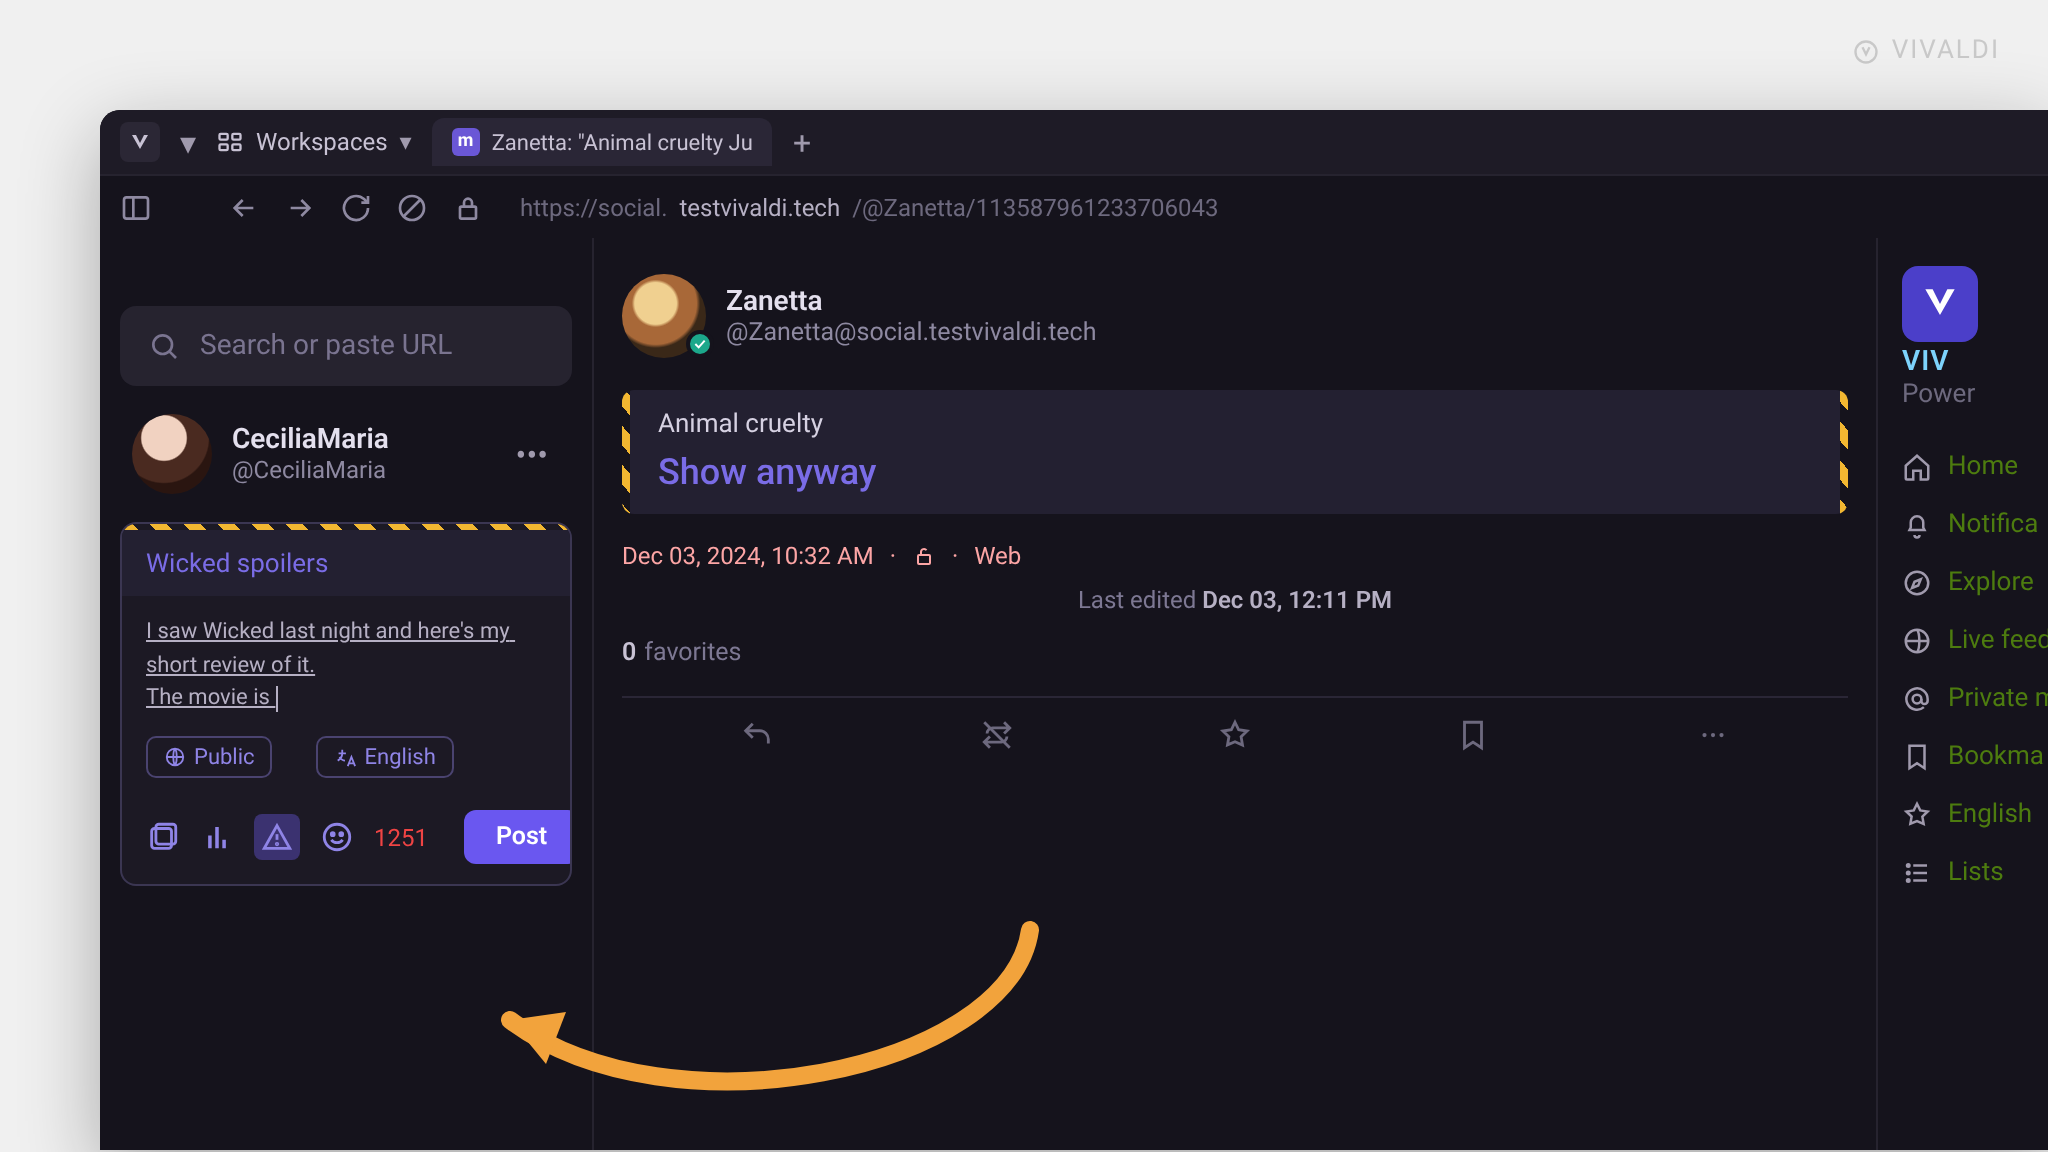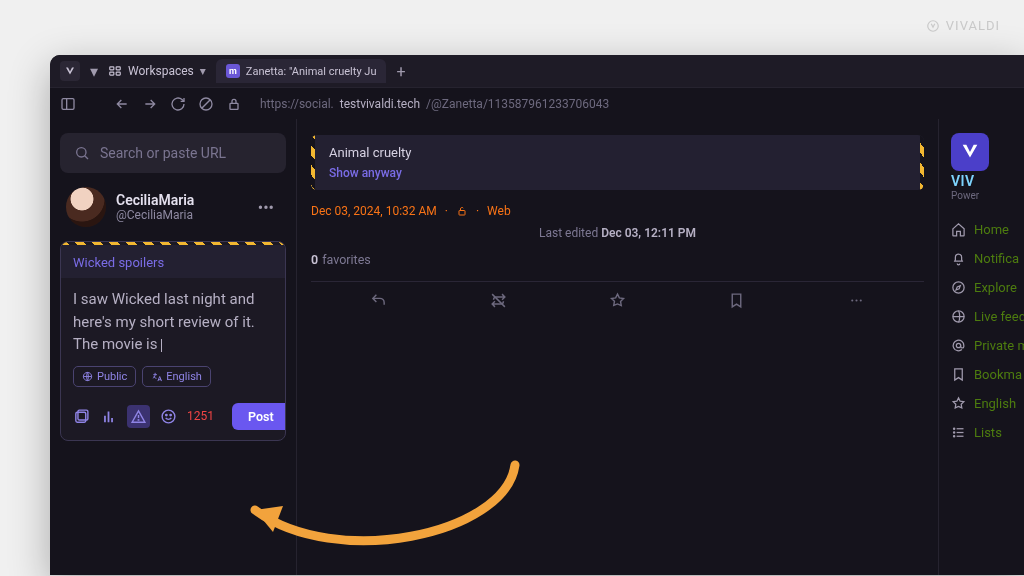--- a/index.html
+++ b/index.html
@@ -23,37 +23,37 @@
   
   .addrbar { height:32px; background:#15131c; border-top:1px solid #26232f; display:flex; align-items:center; padding:0 10px; gap:12px; }
   .addr-icon { color:#8e89a1; display:flex; }
   .addr-icon svg { width:16px; height:16px; }
   .urlbox { flex:0 0 auto; display:flex; align-items:center; gap:6px; padding:0 6px; color:#b6b0c4; font-size:12px; }
   .urlbox .dim { color:#6d697e; }
 
   
   .content { display:flex; height:calc(100% - 64px); }
   .left { width:246px; padding:14px 10px 10px 10px; background:#15131c; display:flex; flex-direction:column; gap:14px; }
-  .search { height:40px; background:#26232f; border-radius:8px; display:flex; align-items:center; padding:0 14px; gap:10px; color:#7a7490; font-size:14px; }
+  .search { height:40px; background:#26232f; border-radius:8px; display:flex; align-items:center; padding:0 14px; gap:10px; color:#7a7490; font-size:14px;margin-top:20px; }
   .search svg { width:16px; height:16px; }
 
   .profile { display:flex; align-items:center; gap:10px; padding:0 6px; }
   .avatar { width:40px; height:40px; border-radius:50%; background:linear-gradient(135deg,#c9769d,#7a4a6a); background-size:cover; }
   .avatar.c { background:radial-gradient(circle at 40% 30%, #f1d2c1 0 30%, #4a2a20 32% 60%, #2a1510 62% 100%); }
   .profile .name { color:#e4e0ee; font-size:14px; font-weight:600; }
   .profile .handle { color:#8e89a1; font-size:12px; }
   .dots { margin-left:auto; color:#a09aad; padding:0 6px; }
 
   .compose { border:1px solid #3b3652; border-radius:8px; background:#1c1924; position:relative; overflow:hidden; }
   .cw-stripe { height:3px; background:repeating-linear-gradient(45deg,#f2b731 0 6px,#1c1924 6px 12px); }
   .cw-label { color:#7a6ce6; font-size:13px; padding:10px 12px 8px; background:#232031; }
-  .compose-body { padding:10px 12px; color:#b6b0c4; font-size:15px; line-height:1.5; min-height:70px; white-space:pre-wrap; }
+  .compose-body { padding:10px 12px; color:#b6b0c4; font-size:11px; line-height:1.5; min-height:70px; white-space:pre-wrap;text-decoration:underline; }
   .compose-body .cursor { border-right:1.5px solid #b6b0c4; display:inline-block; height:13px; vertical-align:middle; }
 
-  .badge-row { display:flex; gap:6px; padding:0 12px 8px;align-items:center; }
+  .badge-row { display:flex; gap:22px; padding:0 12px 8px;align-items:center; }
   .badge { border:1px solid #4a4370; border-radius:5px; padding:3px 8px; display:flex; align-items:center; gap:4px; font-size:11px; color:#8f84e6; }
   .badge svg { width:11px; height:11px; }
 
   .toolbar { display:flex; align-items:center; padding:8px 12px 10px; gap:10px; }
   .tool { color:#8f84e6; display:flex; }
   .tool svg { width:17px; height:17px; }
   .tool.active { background:#3b3270; border-radius:4px; padding:3px; }
   .count { margin-left:auto; color:#ef4444; font-size:12px; }
   .post-btn { background:#6a57f0; color:#fff; font-size:12.5px; font-weight:600; padding:6px 16px; border-radius:6px; margin-left:8px; cursor:pointer; }
 
@@ -68,38 +68,38 @@
   .avatar.z { width:42px; height:42px; background:radial-gradient(circle at 40% 35%, #f0d090 0 28%, #a86838 32% 55%, #3a2818 60% 100%); position:relative; }
   .verify-wrap{position:relative;}
   .verify { position:absolute; left:32px; top:28px; width:14px;height:14px;border-radius:50%;background:#1ca88b;border:2px solid #15131c; display:flex;align-items:center;justify-content:center;}
   .verify svg{width:8px;height:8px;color:#fff;}
   .post-head .name { color:#e4e0ee; font-size:14px; font-weight:600; }
   .post-head .handle { color:#8e89a1; font-size:12.5px; }
 
   .cw-box { border-radius:6px; overflow:hidden; margin:4px 0 10px; }
   .stripe-lr { background:#232031; border-left:4px solid transparent; border-right:4px solid transparent; border-image:repeating-linear-gradient(45deg,#f2b731 0 6px,#15131c 6px 12px) 4; padding:10px 14px; }
   .cw-warning { color:#d6d1e2; font-size:13px; margin-bottom:6px; }
-  .show-anyway { color:#7a6ce6; font-size:12px; font-weight:500; }
-
-  .meta { display:flex; align-items:center; gap:8px; color:#f97316; font-size:12px; padding:4px 0; }
+  .show-anyway { color:#7a6ce6; font-size:18px; font-weight:500; }
+
+  .meta { display:flex; align-items:center; gap:8px; color:#fca5a5; font-size:12px; padding:4px 0; }
   .meta svg { width:12px; height:12px; }
   .edited { color:#7d7893; font-size:12px; padding:4px 0 8px;text-align:center; }
   .edited b { color:#b6b0c4; font-weight:600; }
   .favline { color:#7d7893; font-size:12.5px; padding:4px 0 10px; }
   .favline b { color:#c8c2d4; font-weight:600; margin-right:4px; }
 
   .actions { display:flex; justify-content:space-around; align-items:center; padding:10px 8px; border-top:1px solid #2a2636; margin-top:4px; }
   .actions div { color:#6d697e; display:flex; }
   .actions svg { width:17px; height:17px; }
 
   .right { width:86px; background:#15131c; padding:14px 0 14px 12px; }
   .r-logo { width:38px;height:38px;border-radius:8px;background:#4b3fc9;display:flex;align-items:center;justify-content:center;margin-bottom:2px; }
   .r-logo svg{width:22px;height:22px;color:#fff;}
   .r-brand{ color:#7dd3fc; font-weight:600; font-size:14px; letter-spacing:.5px; margin-bottom:1px;}
-  .r-sub{ color:#6d697e; font-size:10px; margin-bottom:14px;}
+  .r-sub{ color:#6d697e; font-size:13px; margin-bottom:14px;}
   .r-item { display:flex; align-items:center; gap:8px; color:#4d7c0f; font-size:13px; padding:7px 0; white-space:nowrap; overflow:hidden; }
   .r-item svg { width:15px; height:15px; flex-shrink:0; color:#a09aad; }
 
   
   .arrow { position:absolute; left:215px; top:455px; pointer-events:none; }
 </style>
 </head>
 <body>
 
 <div class="watermark">
@@ -249,20 +249,34 @@
               </svg>
             </span>
           <span class="count">1251</span>
           <div class="post-btn">Post</div>
         </div>
       </div>
     </div>
 
     <div class="main">
 
+      <div class="post-head">
+        <div class="verify-wrap">
+            <div class="avatar z"></div>
+        <div class="verify">
+              <svg viewBox="0 0 24 24" fill="none" stroke="currentColor" stroke-width="3">
+                <path d="M5 12l5 5 9-10"></path>
+              </svg>
+            </div>
+          </div>
+        <div>
+          <div class="name">Zanetta</div>
+          <div class="handle">@Zanetta@social.testvivaldi.tech</div>
+        </div>
+      </div>
 
       <div class="cw-box">
         <div class="stripe-lr">
           <div class="cw-warning">Animal cruelty</div>
           <div class="show-anyway">Show anyway</div>
         </div>
       </div>
 
       <div class="meta">
         <span>Dec 03, 2024, 10:32 AM</span>

